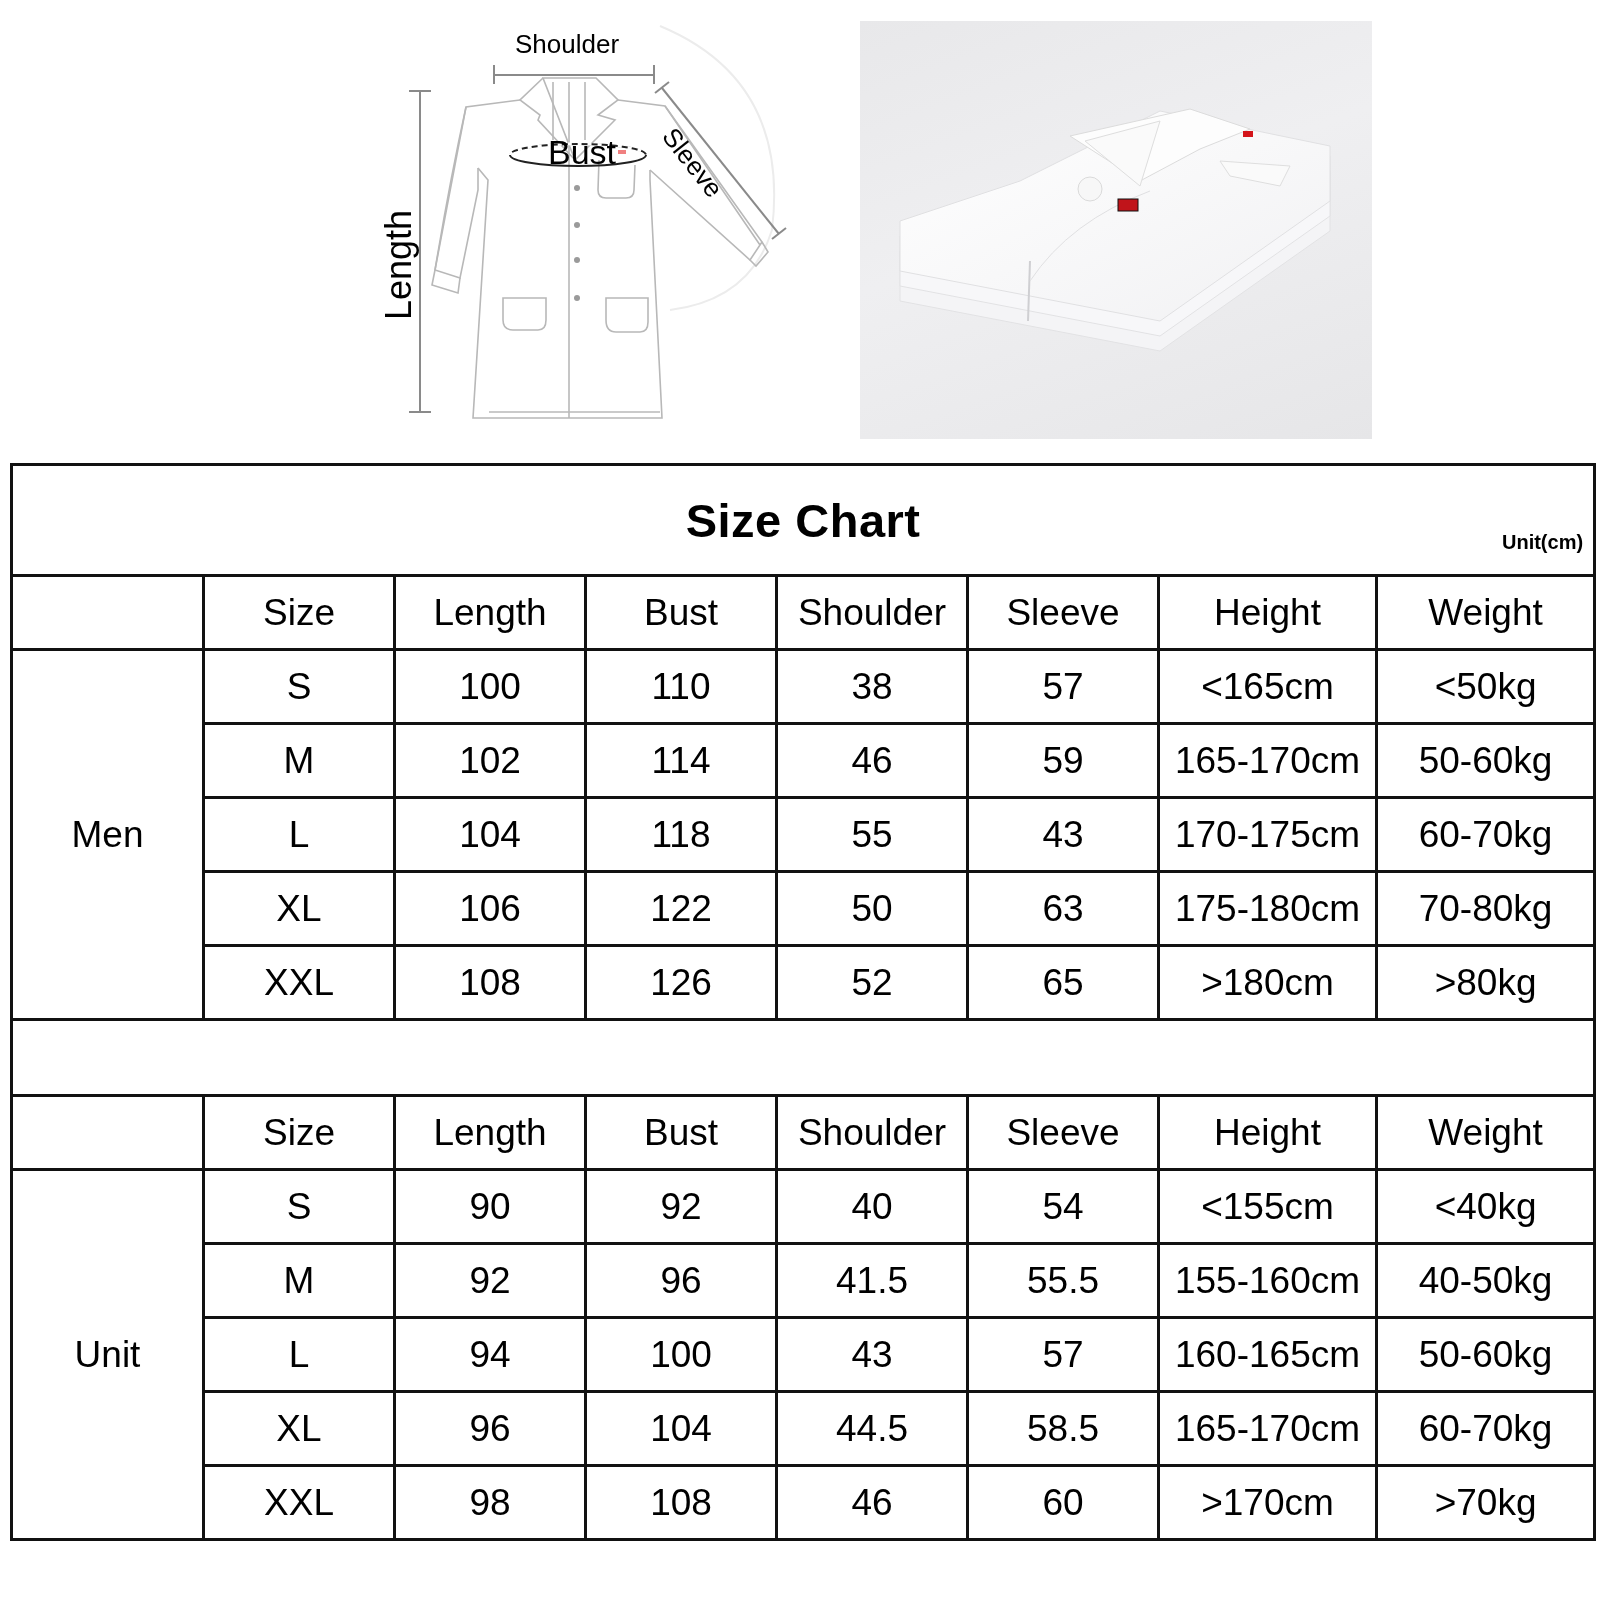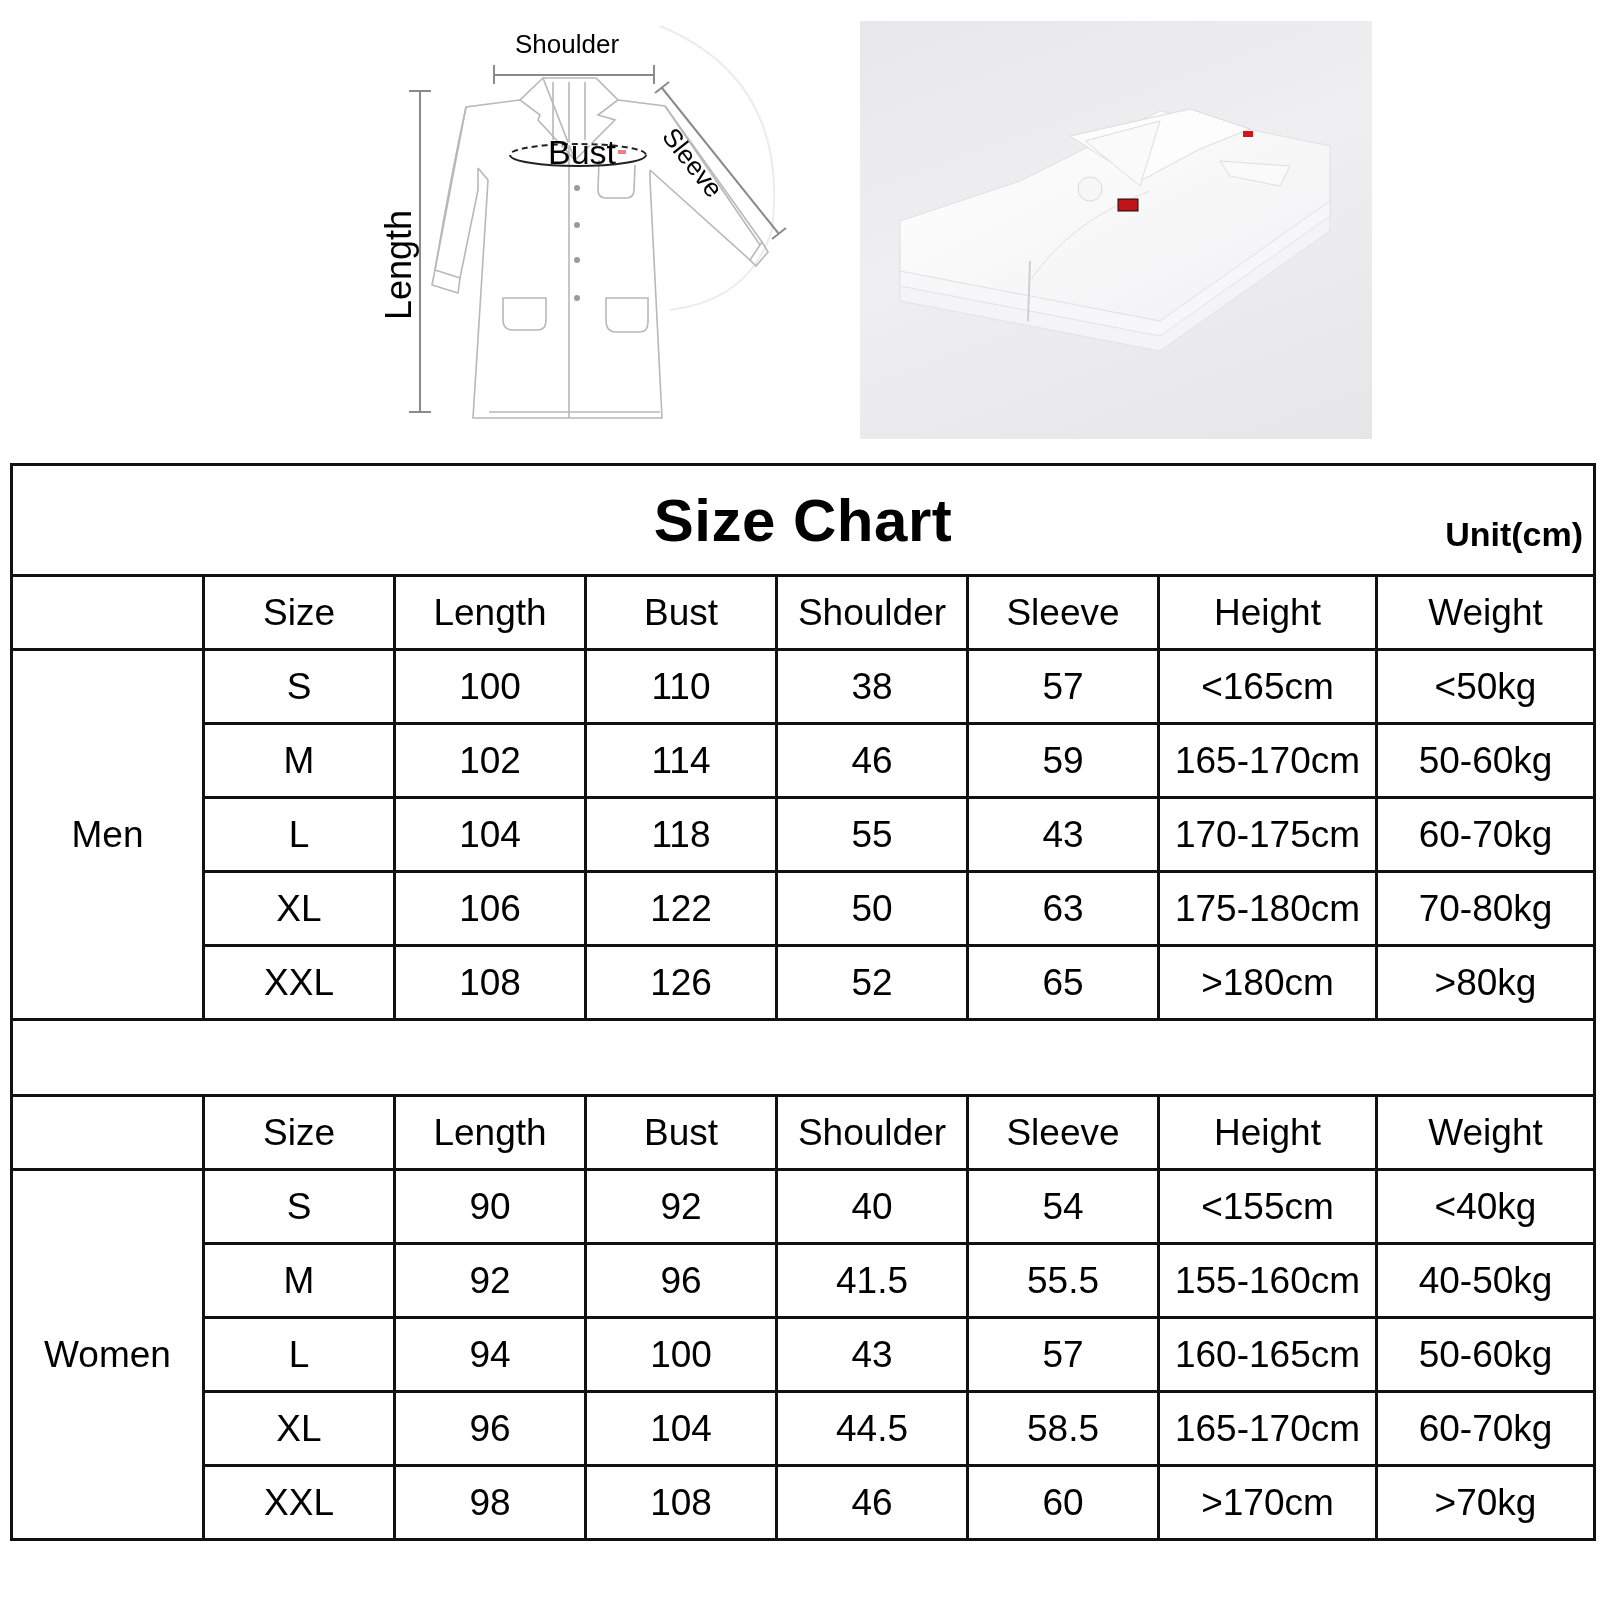--- a/index.html
+++ b/index.html
@@ -19,22 +19,22 @@
   .photo { position:absolute; left:860px; top:21px; width:512px; height:418px;
            background:linear-gradient(160deg,#e8e8ea 0%,#efeff1 45%,#e6e6e8 100%); overflow:hidden; }
   .photo svg { position:absolute; left:0; top:0; }
 
   
   .size-table { position:absolute; left:10px; top:463px; width:1583px; border-collapse:collapse;
                 table-layout:fixed; }
   .size-table td { border:3px solid #111; text-align:center; vertical-align:middle; padding:0;
                    font-size:37px; height:71px; }
   .size-table tr.title-row td { height:108px; position:relative; }
-  .title-text { font-size:60px; font-weight:bold; letter-spacing:0.5px; }
-  .unit-text { position:absolute; right:10px; bottom:20px; font-size:34px; font-weight:bold;margin-top:40px; }
+  .title-text { font-size:47px; font-weight:bold; letter-spacing:0.5px; }
+  .unit-text { position:absolute; right:10px; bottom:20px; font-size:20px; font-weight:bold;margin-top:40px; }
   .size-table tr.spacer-row td { height:73px; }
   .size-table td.group-cell { font-size:37px; }
 </style>
 </head>
 <body>
 
 <div class="diagram">
   <svg width="420" height="400" viewBox="0 0 420 400">
     <g fill="none" stroke="#b8b8b8" stroke-width="1.6">
 
@@ -209,21 +209,21 @@
       <td>Size</td>
       <td>Length</td>
       <td>Bust</td>
       <td>Shoulder</td>
       <td>Sleeve</td>
       <td>Height</td>
       <td>Weight</td>
     </tr>
 
     <tr>
-      <td rowspan="5" class="group-cell">Women</td>
+      <td rowspan="5" class="group-cell">Unit</td>
       <td>S</td>
       <td>90</td>
       <td>92</td>
       <td>40</td>
       <td>54</td>
       <td>&lt;155cm</td>
       <td>&lt;40kg</td>
     </tr>
     <tr>
       <td>M</td>

